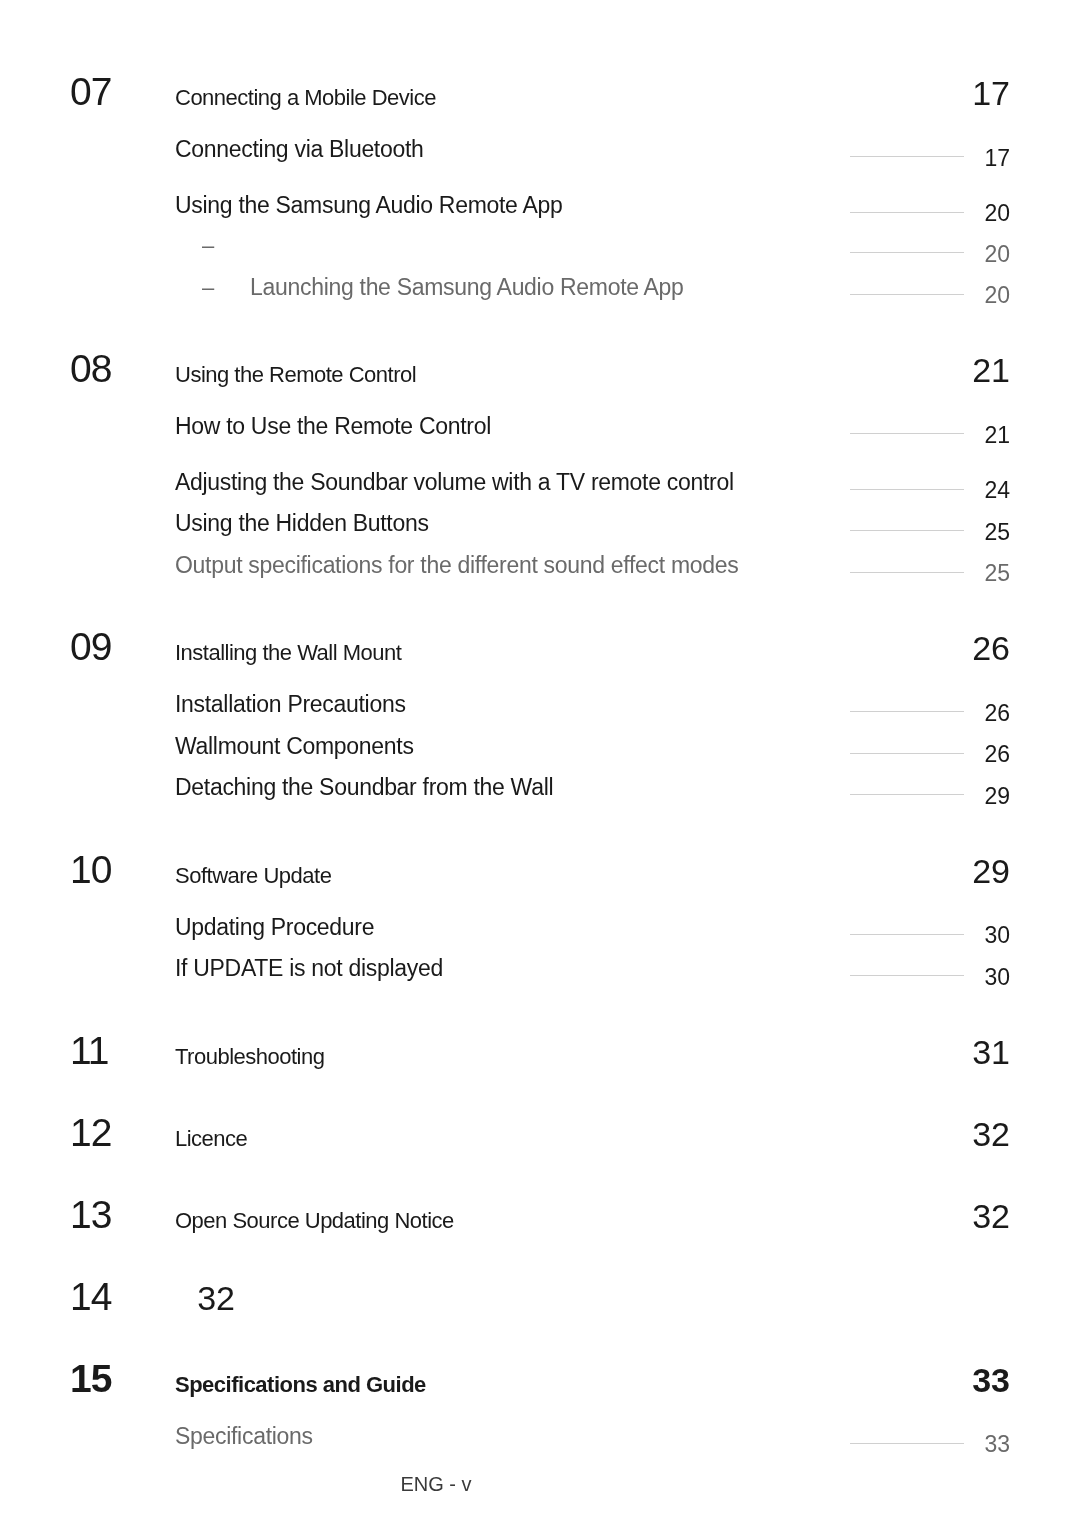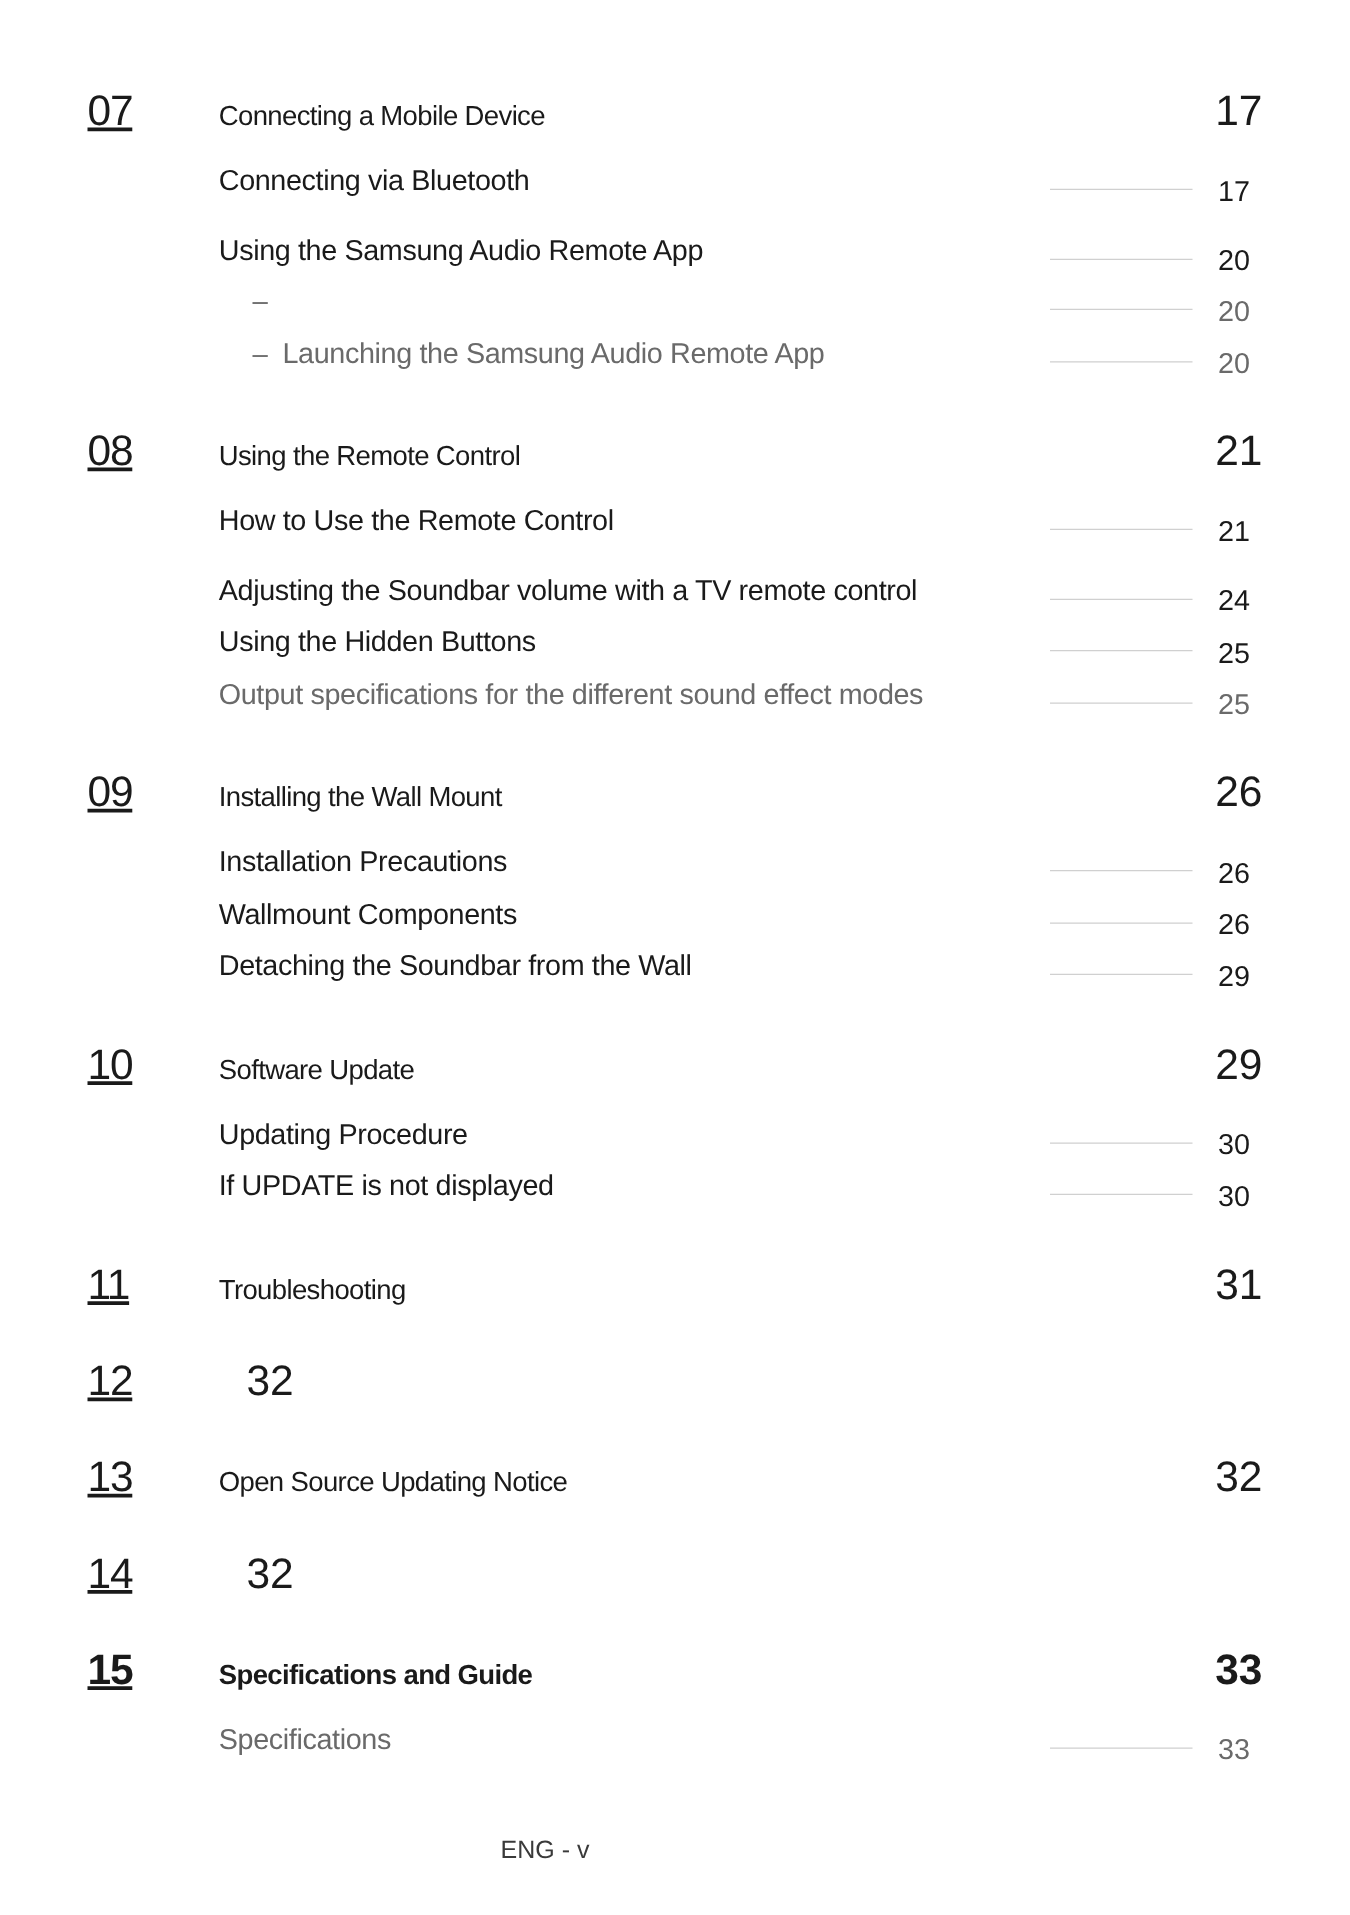--- a/index.html
+++ b/index.html
@@ -21,24 +21,23 @@
     margin-bottom: 38px;
   }
   .section-header {
     display: flex;
     align-items: baseline;
     margin-bottom: 22px;
   }
   .section-num {
     width: 105px;
     flex: 0 0 105px;
-    font-size: 34px;
+    font-size: 39px;
     font-weight: 400;
     letter-spacing: -1px;
-    text-decoration: underline;
   }
   .section-title {
     flex: 1 1 auto;
     font-size: 22px;
     font-weight: 400;
     letter-spacing: -0.5px;
   }
   .section-page {
     flex: 0 0 auto;
     font-size: 34px;
@@ -47,22 +46,23 @@
     min-width: 60px;
   }
   .bold .section-num,
   .bold .section-title,
   .bold .section-page {
     font-weight: 700;
   }
   .toc-row {
     display: flex;
     align-items: baseline;
-    margin: 0 10px 6px 0;
+    margin: 0 0 6px 0;
     padding-left: 105px;
+    gap: 24px;
   }
   .toc-title {
     flex: 0 0 auto;
     font-size: 23px;
     font-weight: 400;
     letter-spacing: -0.3px;
     white-space: pre;
   }
   .toc-leader-wrap {
     flex: 0 0 auto;
@@ -240,20 +240,21 @@
       <div class="section">
         <div class="section-header">
           <div class="section-num">11</div>
           <div class="section-title">Troubleshooting</div>
           <div class="section-page">31</div>
         </div>
       </div>
       <div class="section">
         <div class="section-header">
           <div class="section-num">12</div>
+          <div class="section-title">Licence</div>
           <div class="section-page">32</div>
         </div>
       </div>
       <div class="section">
         <div class="section-header">
           <div class="section-num">13</div>
           <div class="section-title">Open Source Updating Notice</div>
           <div class="section-page">32</div>
         </div>
       </div>

